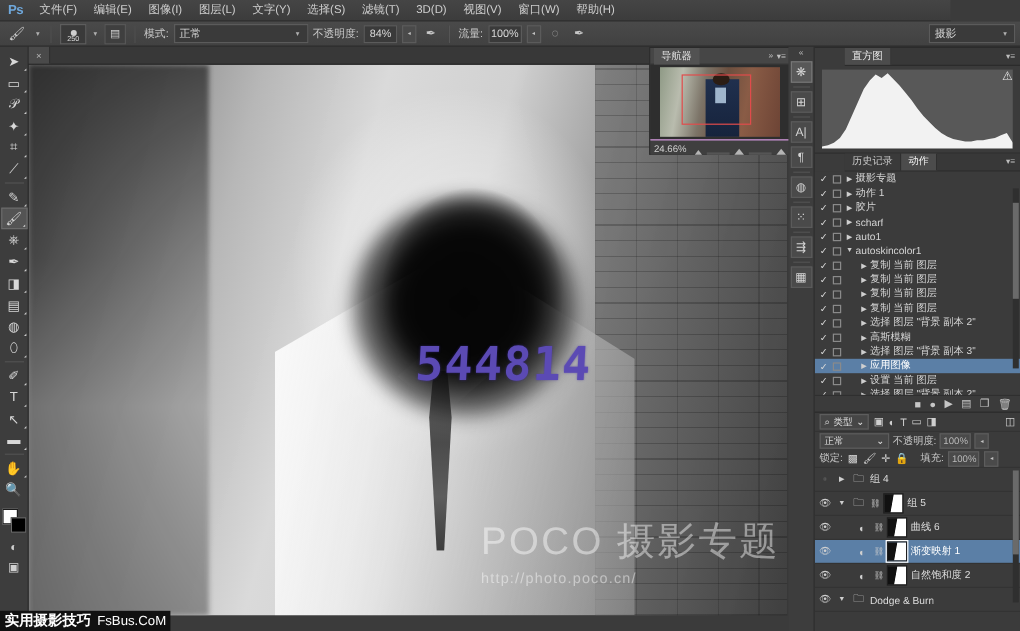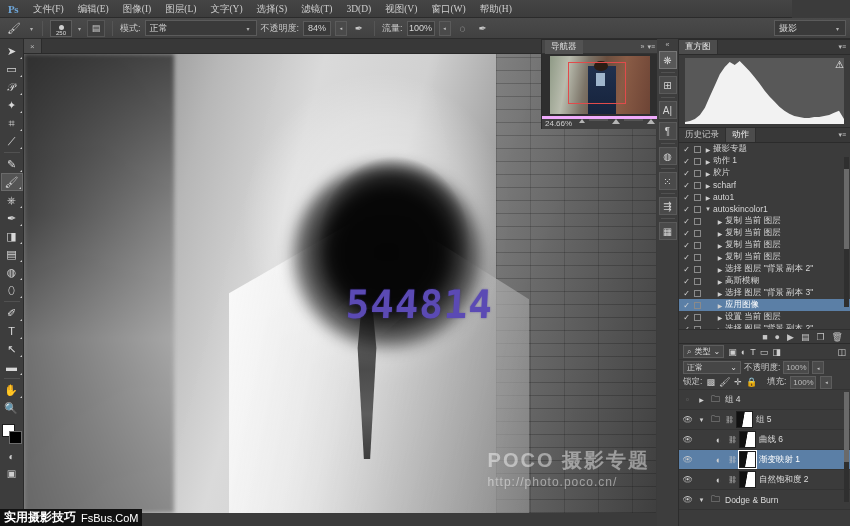--- a/index.html
+++ b/index.html
@@ -11,21 +11,21 @@
     color: #d2d2d2;
     -webkit-font-smoothing: none;
   }
   #app { position:relative; width:850px; height:526px; }
 
   
   .menubar {
     position:absolute; left:0; top:0; width:792px; height:18px;
     background: linear-gradient(#454545,#3c3c3c);
     border-bottom:1px solid #2b2b2b;
-    display:flex; align-items:center;font-family:Liberation Serif, serif;
+    display:flex; align-items:center;
   }
   .ps-logo {
     width:26px; height:18px; display:flex; align-items:center; justify-content:center;
     color:#6fa8dc; font-weight:bold; font-size:11px; letter-spacing:-0.5px;
   }
   .menu-item {
     padding:0 7px; height:18px; line-height:18px; font-size:9.5px; color:#cfcfcf;
     white-space:nowrap; cursor:default;
   }
 
@@ -172,21 +172,21 @@
     position:absolute; left:322px; top:228px;
     font-family:"DejaVu Sans Mono","Liberation Mono",monospace;
     font-size:39px; font-weight:bold; letter-spacing:1px;
     color:#5b4ab4; text-shadow:0 0 2px rgba(60,40,160,0.6);
     transform: skewX(-3deg);
   }
   .poco-wm {
     position:absolute; right:6px; bottom:24px; text-align:left;
     color:rgba(255,255,255,0.45); pointer-events:none;
   }
-  .poco-wm .line1 { font-size:20px; font-weight:bold; letter-spacing:2px; white-space:nowrap; }
+  .poco-wm .line1 { font-size:32px; font-weight:normal; letter-spacing:2px; white-space:nowrap; }
   .poco-wm .line2 { font-size:12px; letter-spacing:1px; white-space:nowrap; margin-top:1px; }
   .fsbus-wm {
     position:absolute; left:0; bottom:0; height:17px; background:#111;
     display:flex; align-items:center; padding:0 4px; gap:5px;
   }
   .fsbus-wm .cn { color:#fff; font-size:12px; font-weight:bold; }
   .fsbus-wm .en { color:#fff; font-size:11px; }
 
   
   .statusbar {
@@ -232,22 +232,22 @@
   }
   .nav-thumb .tshirt {
     position:absolute; left:46%; top:30%; width:9%; height:22%;
     background:#9fb5cc;
   }
   .nav-viewbox {
     position:absolute; left:18%; top:10%; width:58%; height:72%;
     border:1px solid #e14b4b;
   }
   .nav-foot {
-    height:13px; background:#3f3f3f; border-top:3px solid #f0abfc;
-    display:flex; align-items:flex-start; padding:0 3px; gap:4px;
+    height:13px; background:#3f3f3f; border-top:1px solid #f0abfc;
+    display:flex; align-items:flex-end; padding:0 3px; gap:4px;
   }
   .nav-zoomtxt { font-size:8px; color:#d0d0d0; min-width:30px; }
   .nav-slider { flex:1; height:2px; background:#555; position:relative; }
   .nav-tri { width:0;height:0;border-left:4px solid transparent;border-right:4px solid transparent;
     border-bottom:5px solid #b5b5b5; }
   .nav-tri.sm { border-left-width:3px;border-right-width:3px;border-bottom-width:4px; }
 
   
   .iconrail {
     position:absolute; left:657px; top:39px; width:22px; height:487px;
@@ -265,21 +265,21 @@
   .rail-dbl { font-size:7px; color:#bbb; }
 
   
   .dock {
     position:absolute; left:679px; top:39px; width:171px; height:487px;
     background:#3b3b3b; display:flex; flex-direction:column;
   }
   .panel { border-top:1px solid #2b2b2b; background:#3b3b3b; }
   .panel-tabs {
     height:15px; background:#383838; display:flex; align-items:stretch;
-    border-bottom:1px solid #2b2b2b; position:relative;
+    border-bottom:1px solid #2b2b2b; position:relative;margin-left:25px;
   }
   .ptab {
     padding:0 6px; font-size:8.5px; color:#c8c8c8; display:flex; align-items:center;
     border-right:1px solid #2f2f2f; background:#3a3a3a; white-space:nowrap;
   }
   .ptab.active { background:#4c4c4c; color:#f0f0f0; }
   .pmenu { margin-left:auto; padding:0 4px; display:flex; align-items:center; gap:2px;
     font-size:7px; color:#bdbdbd; }
 
   

